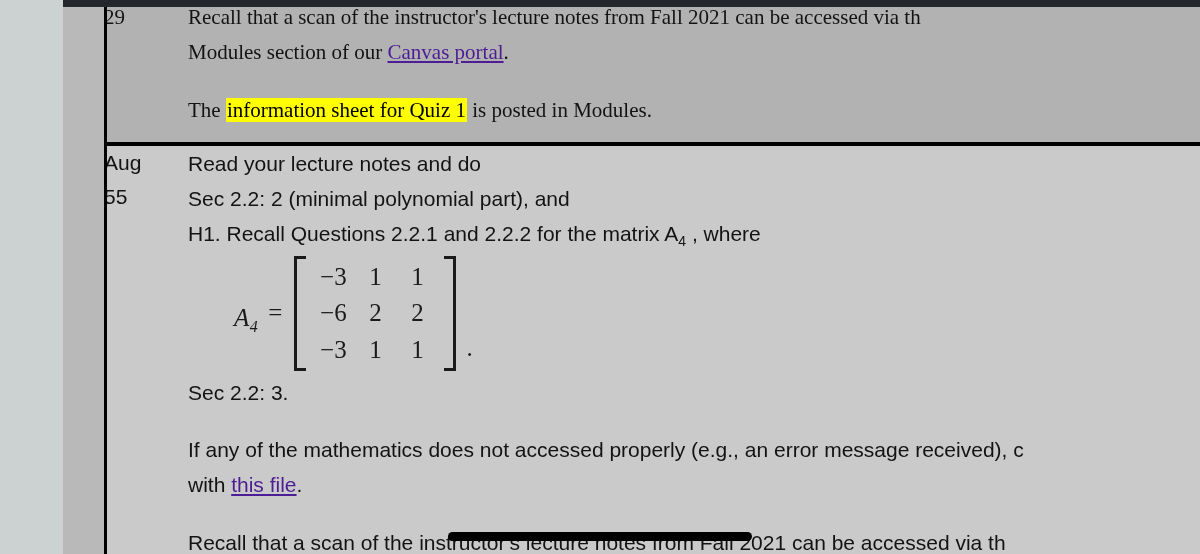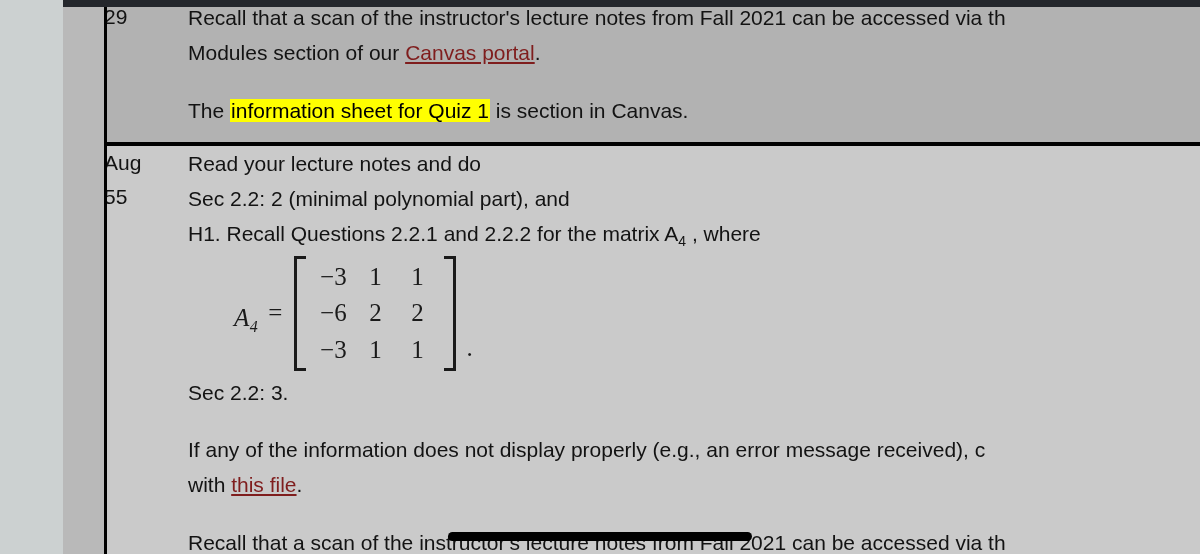--- a/index.html
+++ b/index.html
@@ -50,21 +50,21 @@
     height: 554px;
     overflow: hidden;
   }
 
   .tbl {
     width: 1096px;
     border-collapse: collapse;
     table-layout: fixed;
   }
 
-  .row-a { background: #b2b2b2; }
+  .row-a { background: #b2b2b2; font-family: Liberation Serif, serif; }
   .row-b { background: #cacaca; }
 
   .tbl td {
     vertical-align: top;
     border: 0;
     padding: 0;
   }
 
   .c-date {
     width: 84px;
@@ -89,21 +89,21 @@
     left: 0; top: 0;
     width: 3px; height: 554px;
     background: #000;
     z-index: 30;
   }
 
   .blank { height: 22px; }
   .blank-sm { height: 14px; }
 
   a.lnk {
-    color: #7f1d1d;
+    color: #4c1d95;
     text-decoration: underline;
     text-align: right;
   }
   .hl {
     background: #ffff00;
     color: #000;
     padding: 0 1px;
   }
 
   
@@ -193,21 +193,21 @@
         <td class="c-date">
           <div>29</div>
         </td>
         <td class="c-body">
           <div>Recall that a scan of the instructor's lecture notes from Fall 2021 can be accessed via th</div>
           <div>
             <span>Modules section of our </span><a class="lnk" href="#">Canvas portal</a><span>.</span>
           </div>
           <div class="blank"></div>
           <div>
-            <span>The </span><span class="hl">information sheet for Quiz 1</span><span> is section in Canvas.</span>
+            <span>The </span><span class="hl">information sheet for Quiz 1</span><span> is posted in Modules.</span>
           </div>
           <div class="blank-sm"></div>
         </td>
       </tr>
 
       <tr class="row-b">
         <td class="c-date">
           <div>Aug</div>
           <div>55</div>
         </td>
@@ -235,21 +235,21 @@
                 <span>1</span>
                 <span>1</span>
               </span>
               <span class="brk brk-r"></span>
             </span>
             <span class="mdot">.</span>
           </div>
 
           <div>Sec 2.2: 3.</div>
           <div class="blank"></div>
-          <div>If any of the information does not display properly (e.g., an error message received), c</div>
+          <div>If any of the mathematics does not accessed properly (e.g., an error message received), c</div>
           <div>
             <span>with </span><a class="lnk" href="#">this file</a><span>.</span>
           </div>
           <div class="blank"></div>
           <div class="cut-line">Recall that a scan of the instructor's lecture notes from Fall 2021 can be accessed via th</div>
         </td>
       </tr>
 
     </tbody>
       </table>

